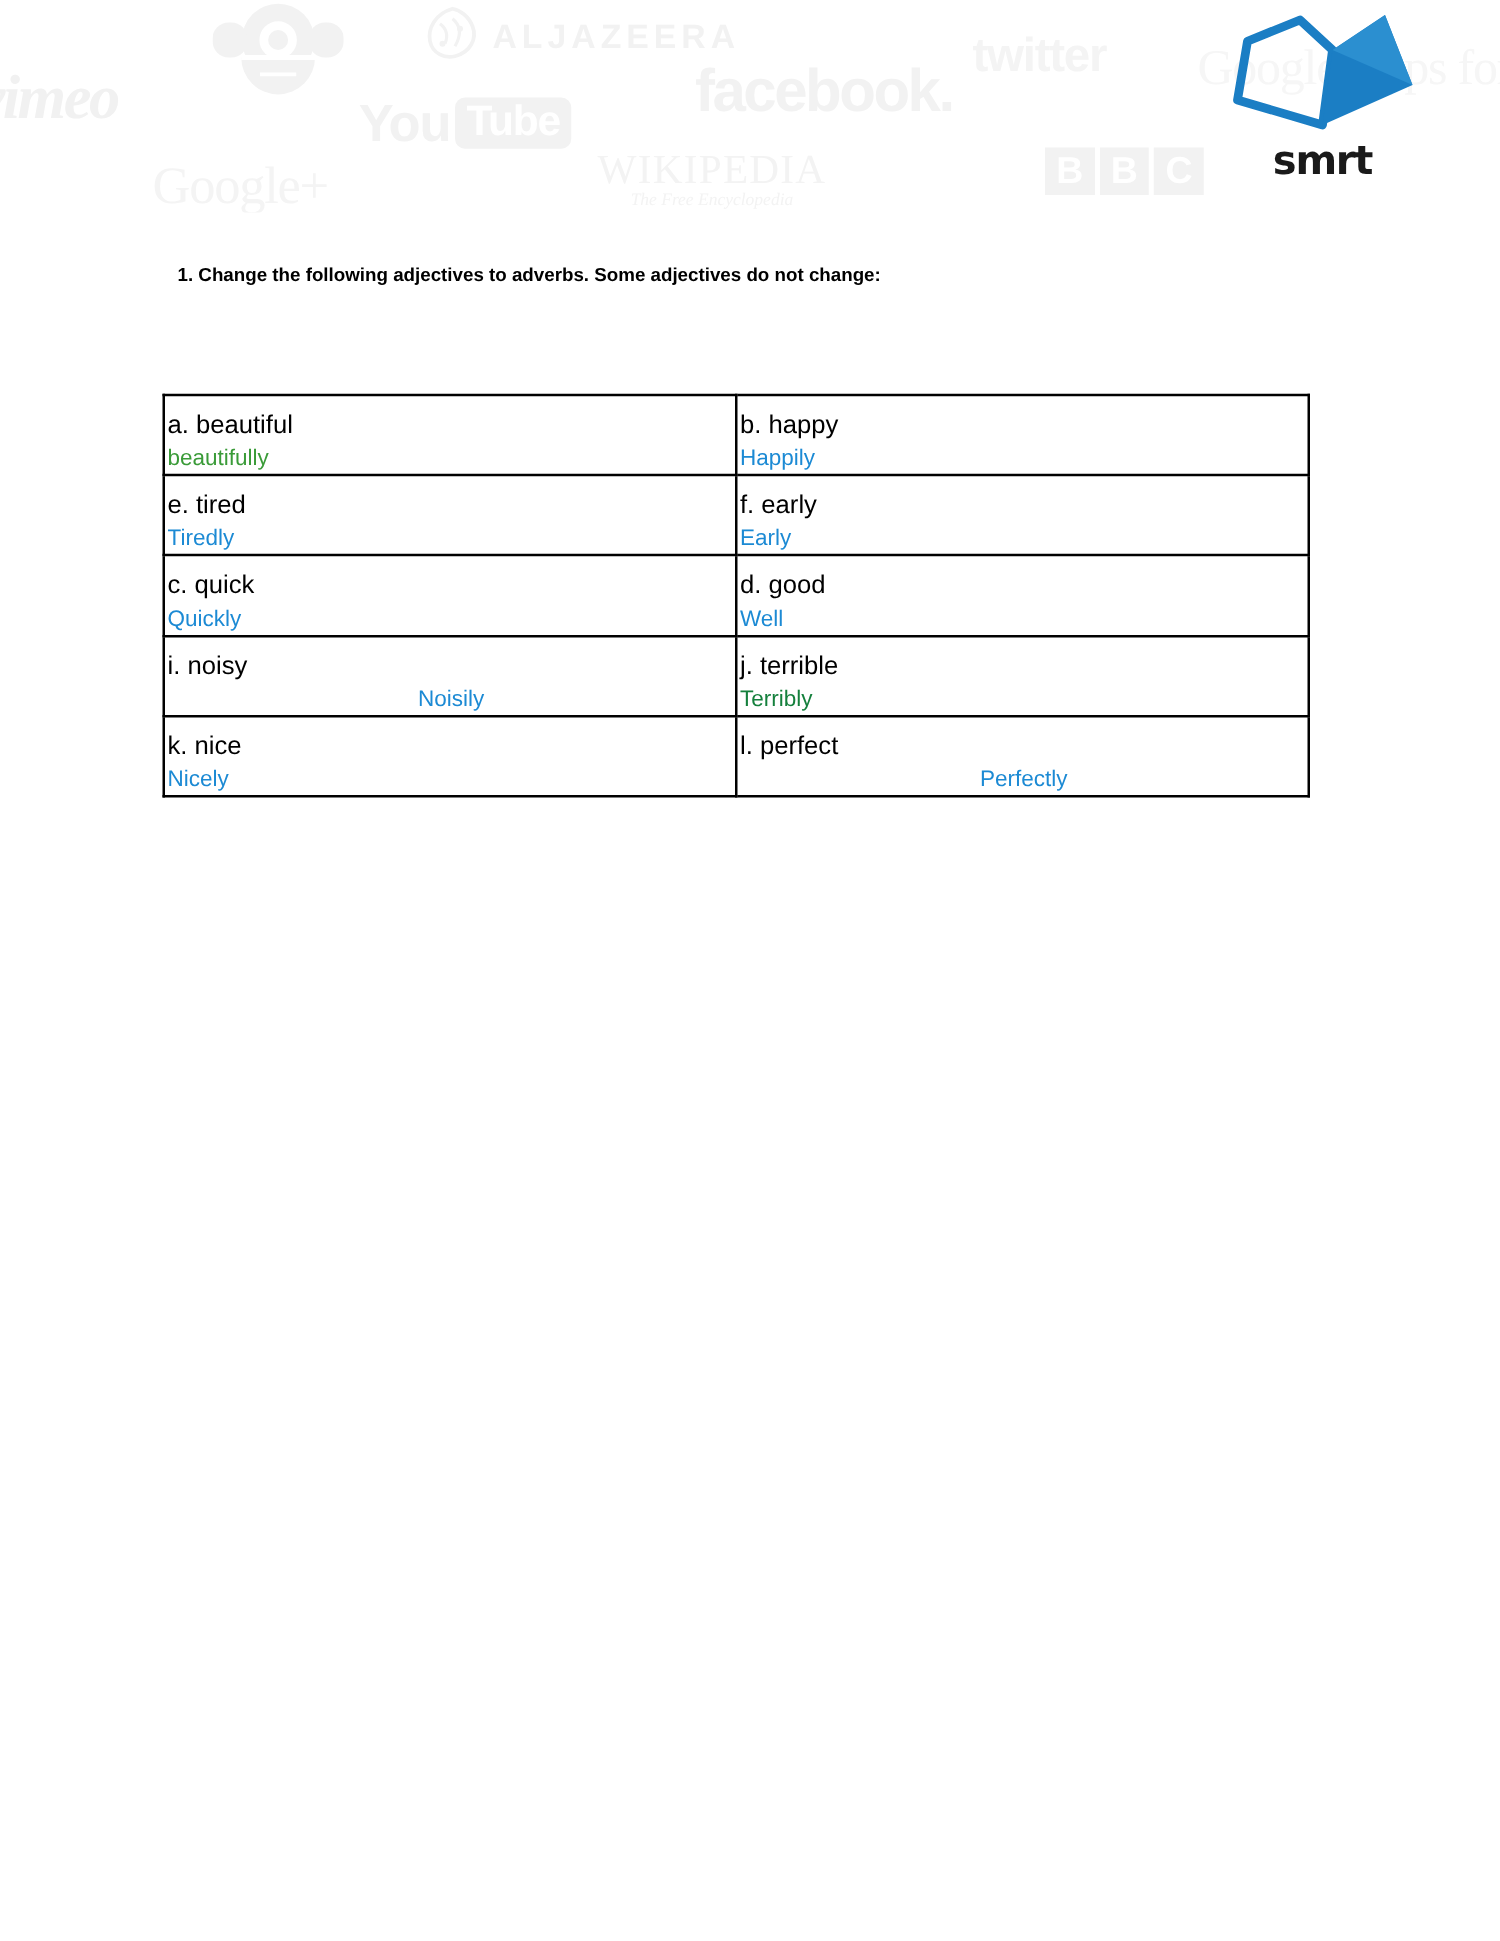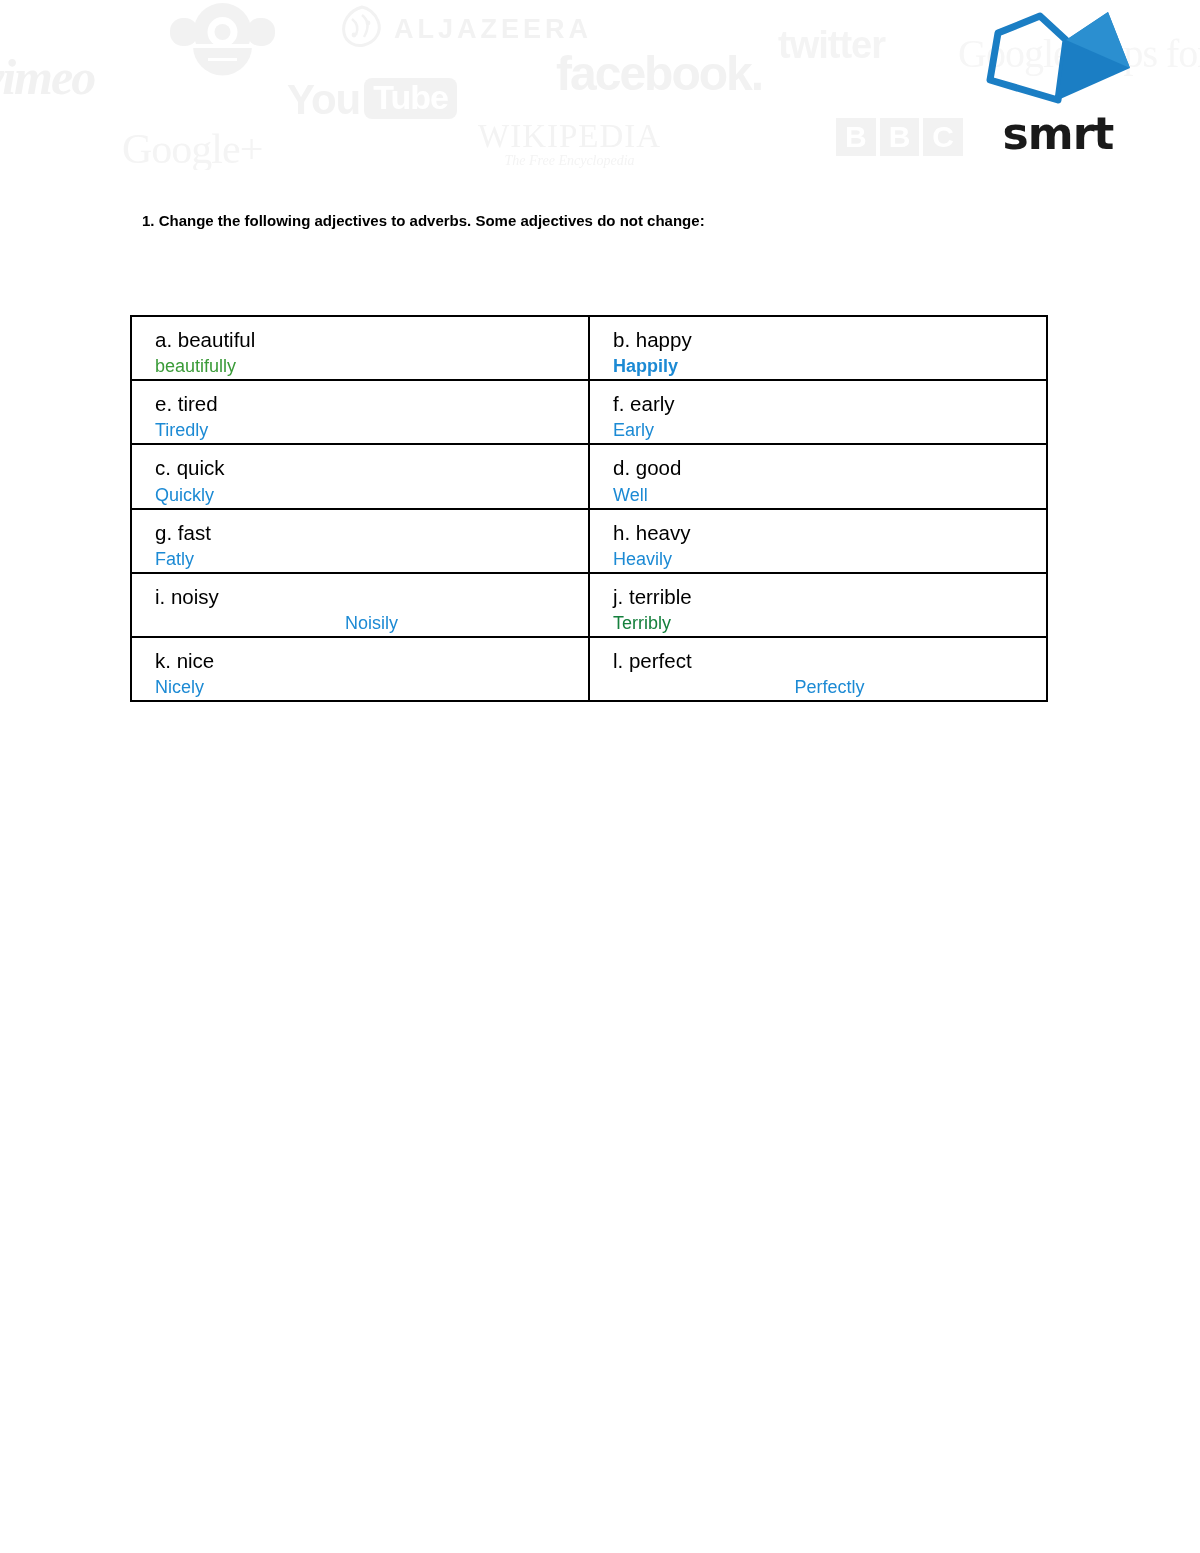--- a/index.html
+++ b/index.html
@@ -141,21 +141,21 @@
     height: 152px;
   }
   .smrt-book { position: absolute; left: 0; top: 0; }
   .smrt-word {
     position: absolute;
     left: 0;
     top: 104px;
     width: 160px;
     text-align: center;
     font-family: "DejaVu Sans", sans-serif;
-    font-size: 44px;
+    font-size: 32px;
     font-weight: bold;
     color: #1a1a1a;
     letter-spacing: -1px;
     line-height: 1;
   }
 
   
   .content {
     position: absolute;
     left: 0;
@@ -180,21 +180,21 @@
     top: 145px;
     width: 918px;
     border-collapse: collapse;
     table-layout: fixed;
   }
   .adverb-table td {
     border: 2.2px solid #000000;
     width: 50%;
     height: 60px;
     vertical-align: top;
-    padding: 9px 0 0 23px;
+    padding: 9px 0 0 2px;
     line-height: 1.33;
   }
   .adj {
     display: block;
     font-size: 20.5px;
     color: #000000;
   }
   .adv {
     display: block;
     font-size: 18px;
@@ -270,21 +270,21 @@
   <table class="adverb-table">
     <tbody>
 
       <tr>
         <td>
           <span class="adj">a. beautiful</span>
           <span class="adv" style="color: rgb(58, 155, 56);">beautifully</span>
         </td>
         <td>
           <span class="adj">b. happy</span>
-          <span class="adv" style="color: rgb(28, 138, 212); font-weight: bold;">Happily</span>
+          <span class="adv" style="color: rgb(28, 138, 212);">Happily</span>
         </td>
       </tr>
 
       <tr>
         <td>
           <span class="adj">e. tired</span>
           <span class="adv" style="color: rgb(28, 138, 212);">Tiredly</span>
         </td>
         <td>
           <span class="adj">f. early</span>
@@ -296,30 +296,20 @@
         <td>
           <span class="adj">c. quick</span>
           <span class="adv" style="color: rgb(28, 138, 212);">Quickly</span>
         </td>
         <td>
           <span class="adj">d. good</span>
           <span class="adv" style="color: rgb(28, 138, 212);">Well</span>
         </td>
       </tr>
 
-      <tr>
-        <td>
-          <span class="adj">g. fast</span>
-          <span class="adv" style="color: rgb(28, 138, 212);">Fatly</span>
-        </td>
-        <td>
-          <span class="adj">h. heavy</span>
-          <span class="adv" style="color: rgb(28, 138, 212);">Heavily</span>
-        </td>
-      </tr>
 
       <tr>
         <td>
           <span class="adj">i. noisy</span>
           <span class="adv" style="color: rgb(28, 138, 212); text-align: center;">Noisily</span>
         </td>
         <td>
           <span class="adj">j. terrible</span>
           <span class="adv" style="color: #15803d;">Terribly</span>
         </td>

